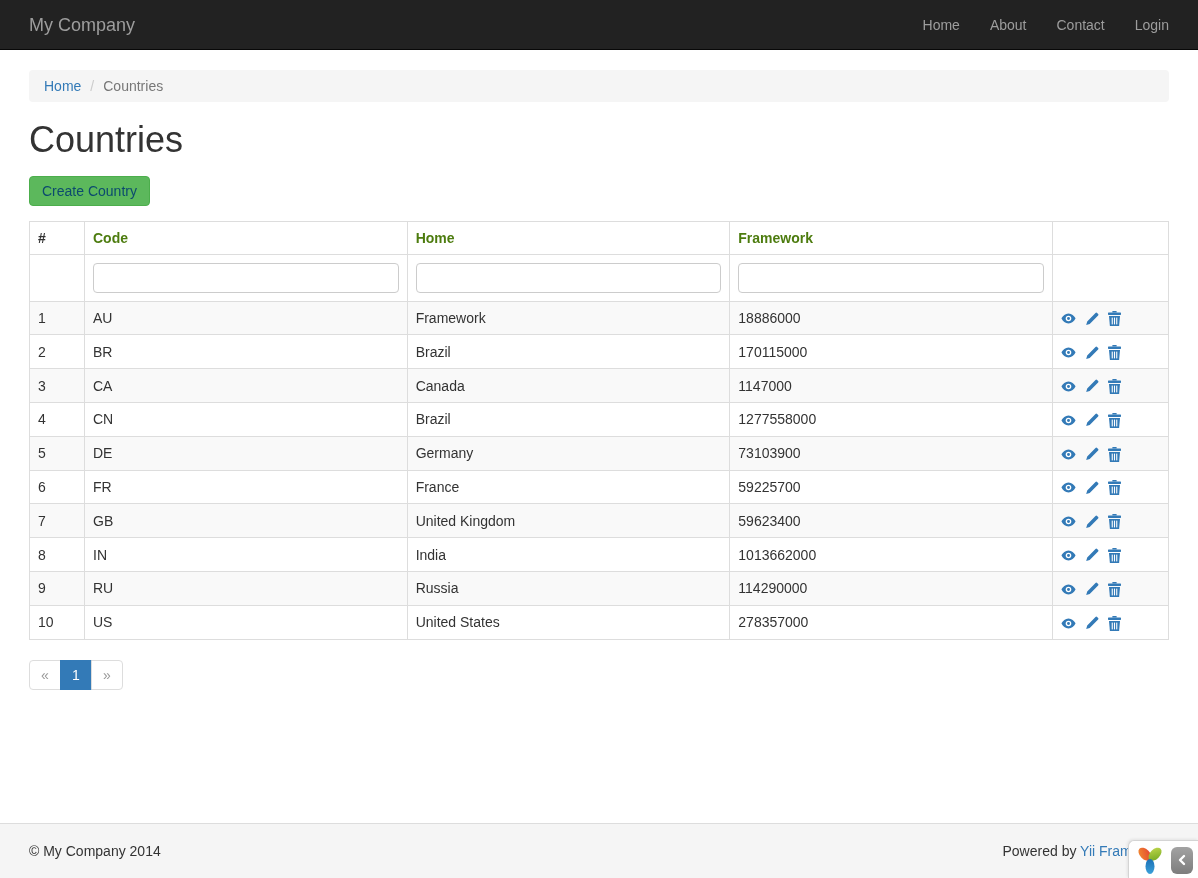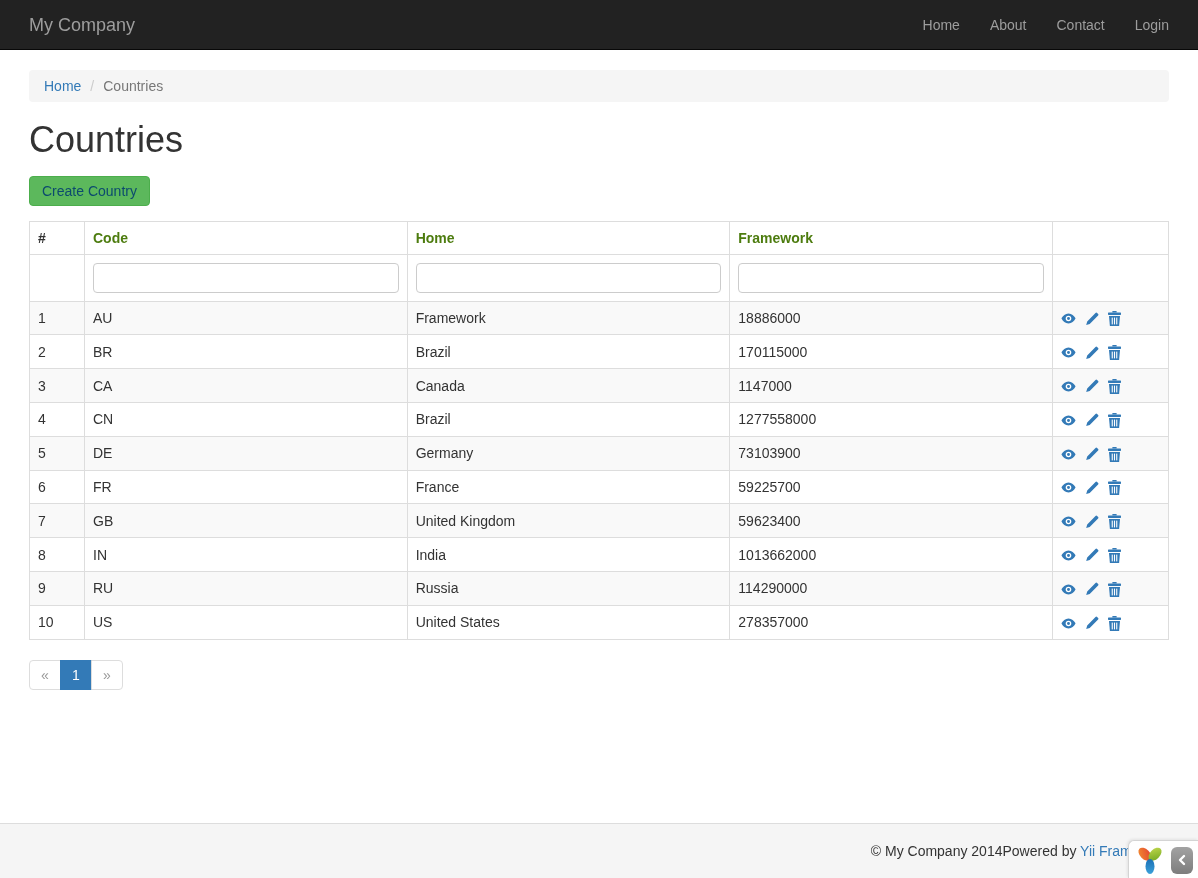--- a/index.html
+++ b/index.html
@@ -53,21 +53,21 @@
   
   .pagination { display: flex; list-style: none; margin: 20px 0; padding: 0; }
   .pagination li > span, .pagination li > a { display: block; min-width: 32px; text-align: center;
     padding: 6px 10px; border: 1px solid #ddd; background: #fff; color: #999; margin-left: -1px; }
   .pagination li:first-child > span { border-top-left-radius: 4px; border-bottom-left-radius: 4px; margin-left: 0; }
   .pagination li:last-child > span { border-top-right-radius: 4px; border-bottom-right-radius: 4px; }
   .pagination li.active > a { background: #337ab7; border-color: #337ab7; color: #fff; }
 
   
   .footer { margin-top: auto; flex: 0 0 auto; background: #f5f5f5; border-top: 1px solid #ddd; }
-  .footer .container { display: flex; justify-content: flex-end; align-items: center; height: 54px; }
+  .footer .container { display: flex; justify-content: space-between; align-items: center; height: 54px; }
   .footer a { color: #337ab7; }
 
   
   .debug-toolbar { position: fixed; right: 0; bottom: 0; z-index: 50; background: #fff;
     border: 1px solid #d4d4d4; border-right: 0; border-bottom: 0; border-top-left-radius: 6px;
     padding: 4px 5px 3px 6px; display: flex; align-items: center; gap: 6px;
     box-shadow: -1px -1px 3px rgba(0,0,0,0.08); }
   .debug-toggle { width: 22px; height: 27px; border-radius: 6px;
     background: linear-gradient(#a2a2a2, #7d7d7d); display: flex; align-items: center;
     justify-content: center; cursor: pointer; }

